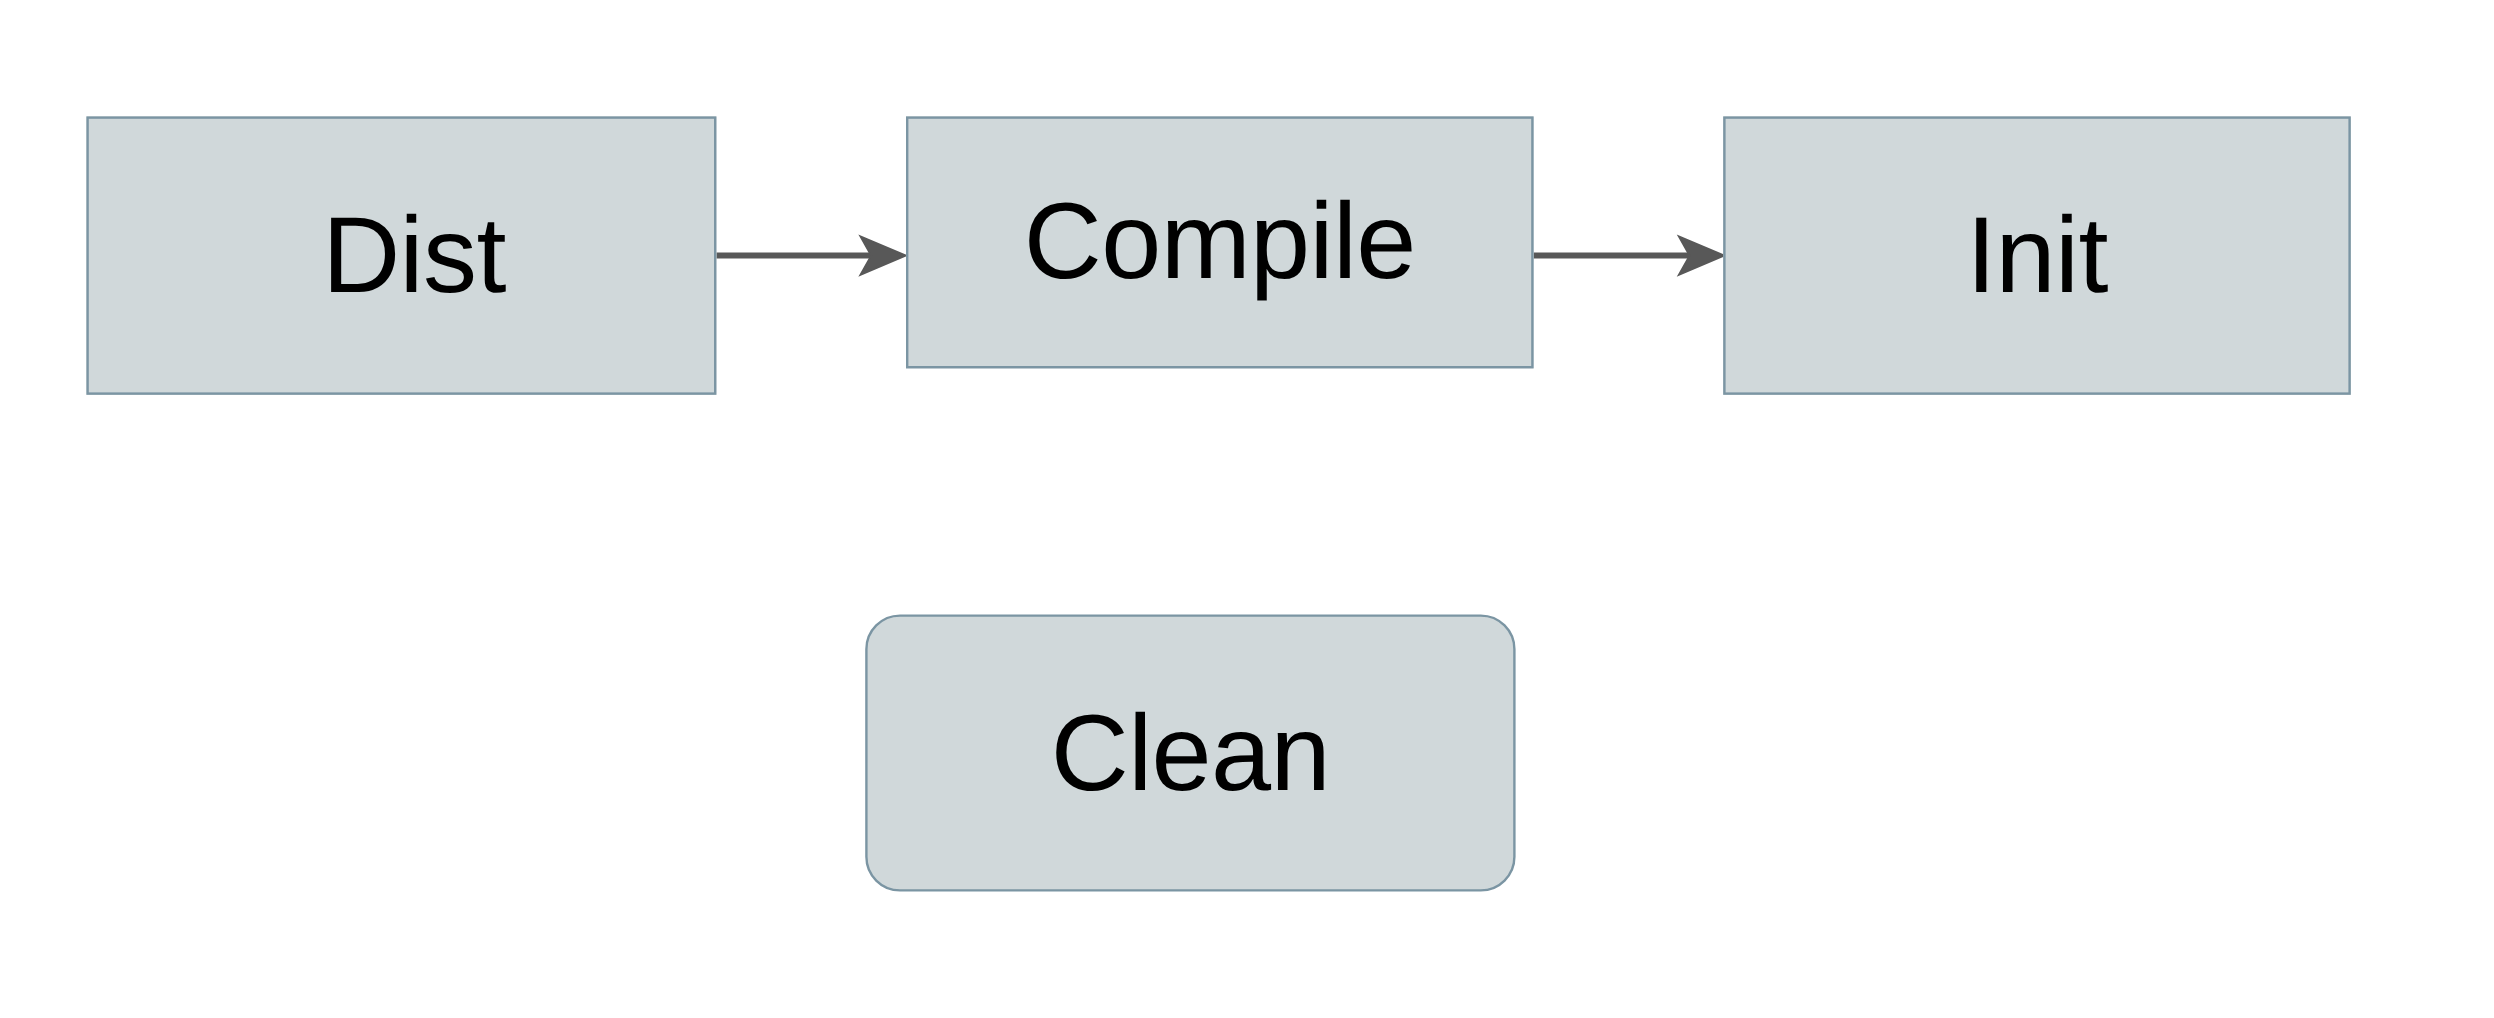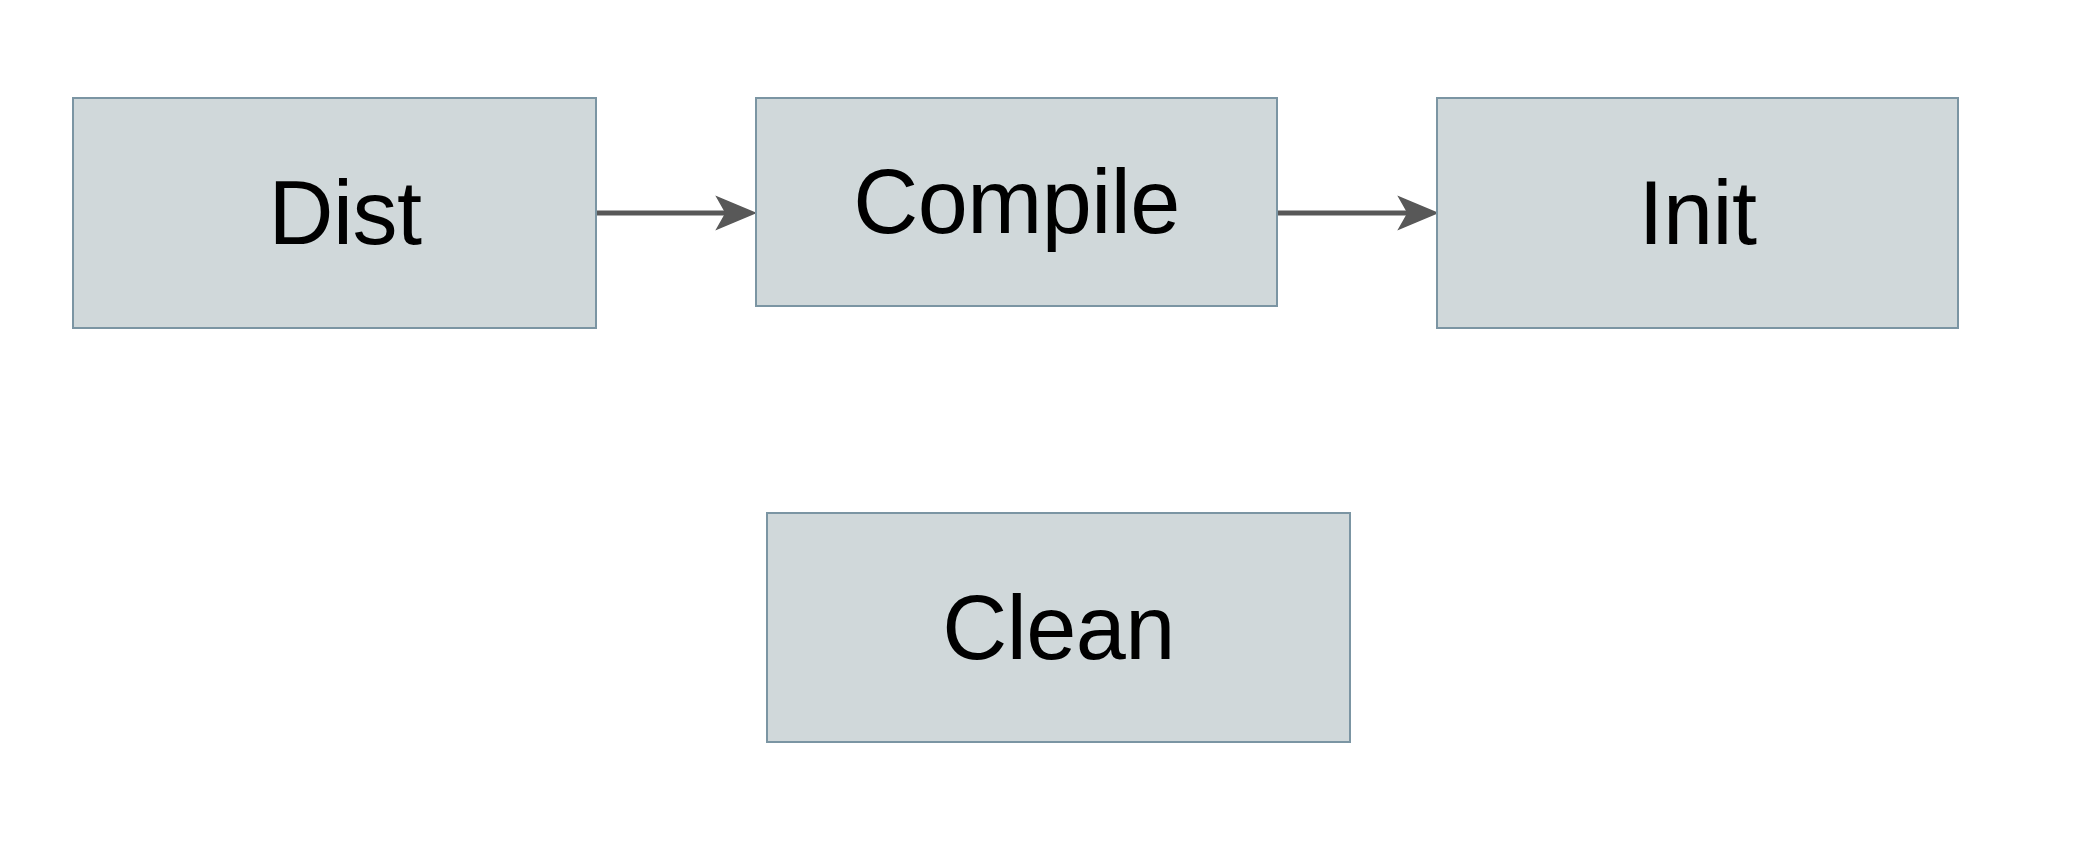--- a/index.html
+++ b/index.html
@@ -42,21 +42,21 @@
     line-height: 1;
     color: #000000;
     letter-spacing: -0.5px;
     white-space: nowrap;
     -webkit-font-smoothing: antialiased;
   }
   
   #node-dist    { left: 72px;   top: 97px;  width: 525px; height: 232px; padding-left: 21px; }
   #node-compile { left: 755px;  top: 97px;  width: 523px; height: 210px; }
   #node-init    { left: 1436px; top: 97px;  width: 523px; height: 232px; text-align: right; }
-  #node-clean   { left: 766px;  top: 512px; width: 585px; height: 231px; }
+  #node-clean   { left: 721px;  top: 512px; width: 542px; height: 231px; border-radius: 29px; }
 </style>
 </head>
 <body>
 
 <div id="canvas">
 
   <svg id="edge-layer" viewBox="0 0 2078 848" width="2078" height="848" xmlns="http://www.w3.org/2000/svg">
 
     <g>
       <line x1="597" y1="213" x2="727" y2="213" stroke="#585858" stroke-width="5" stroke-linecap="butt"></line>

